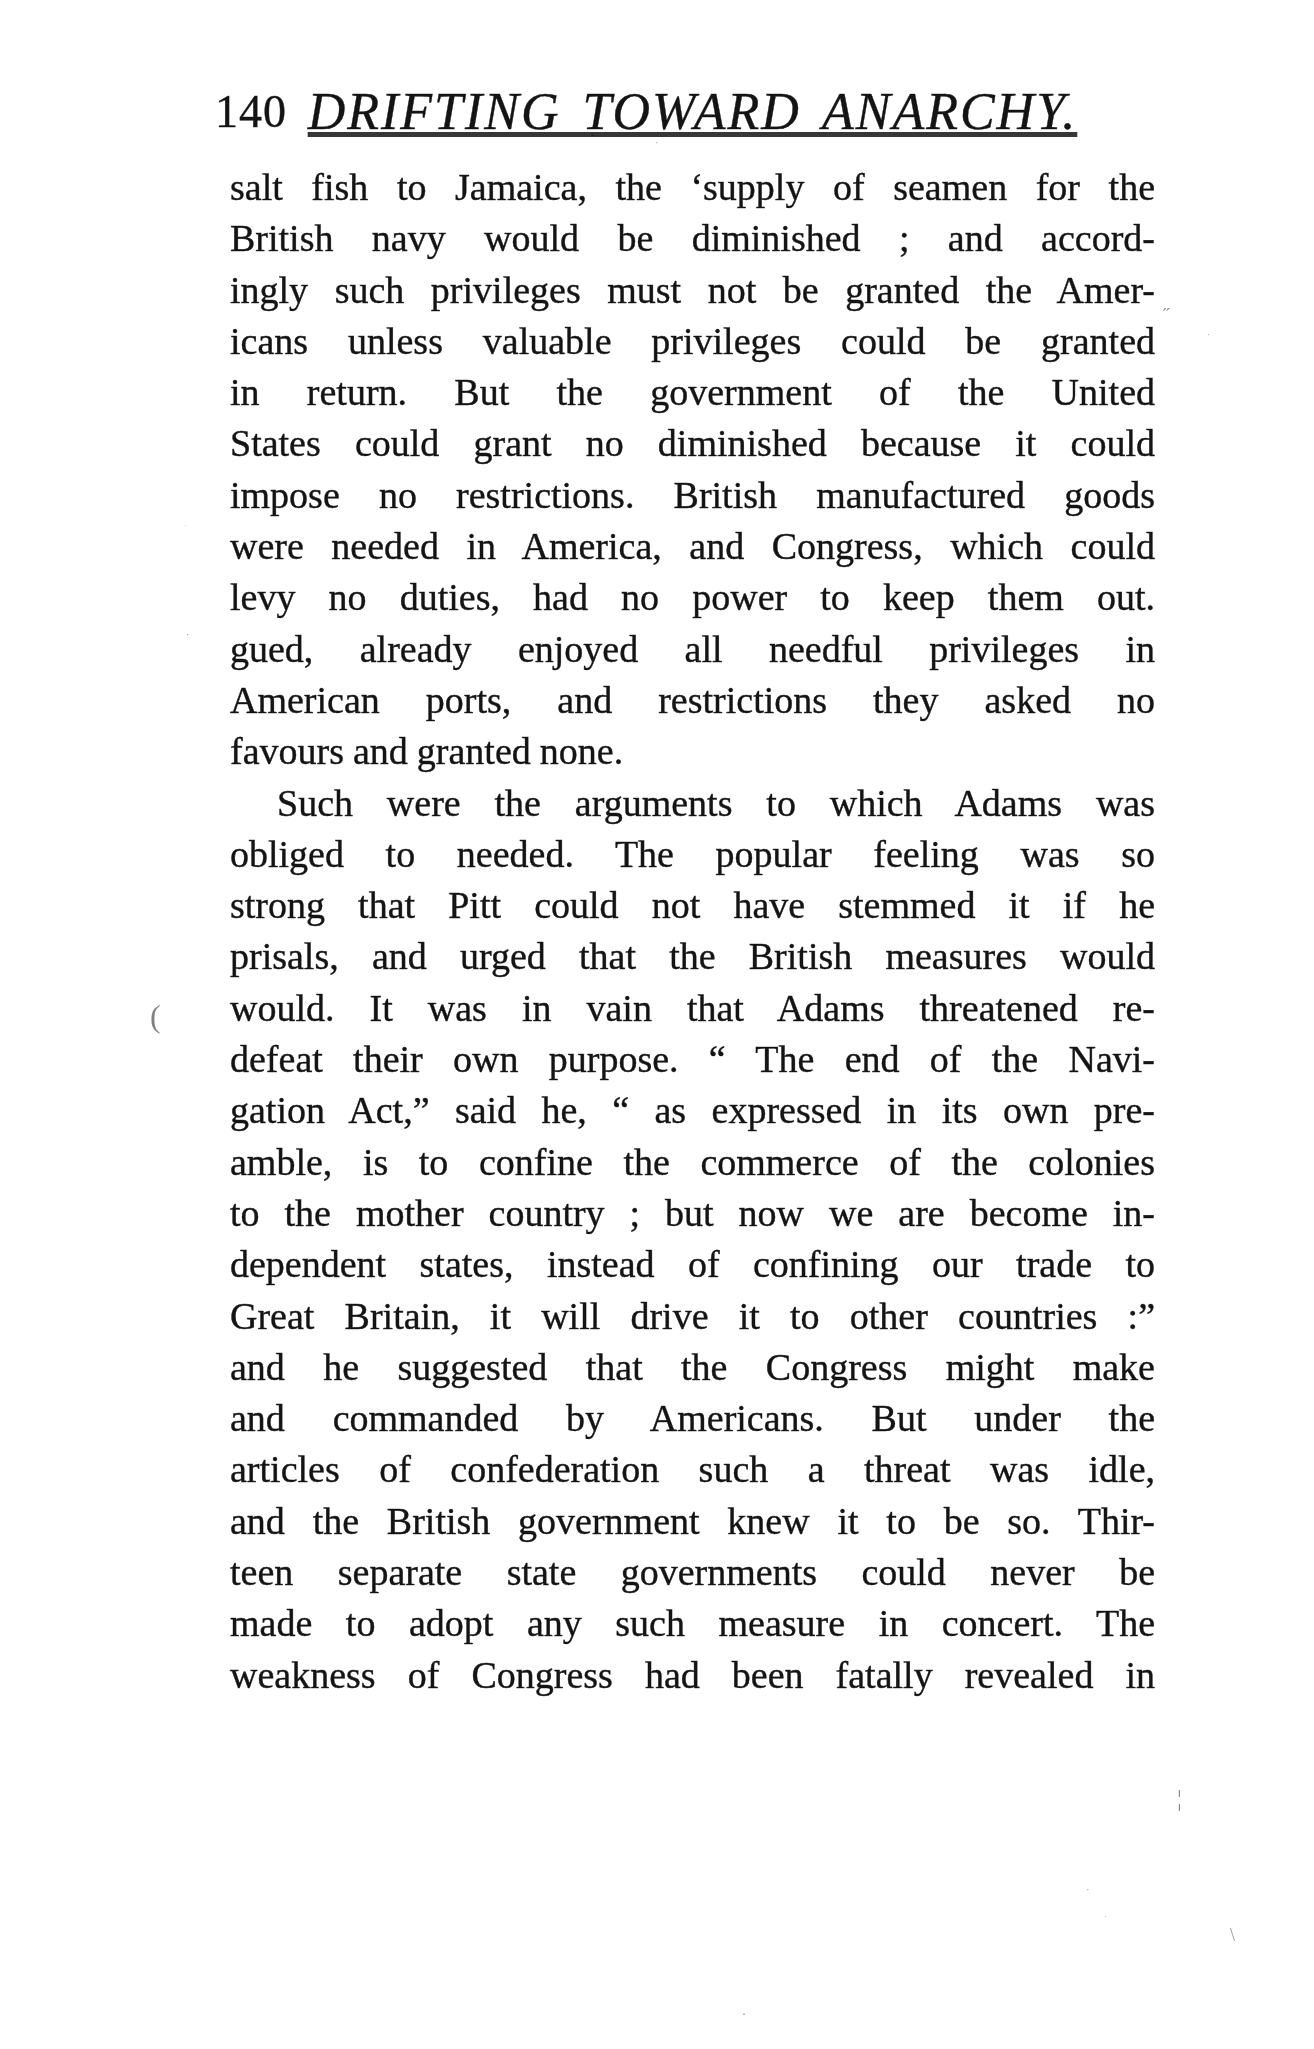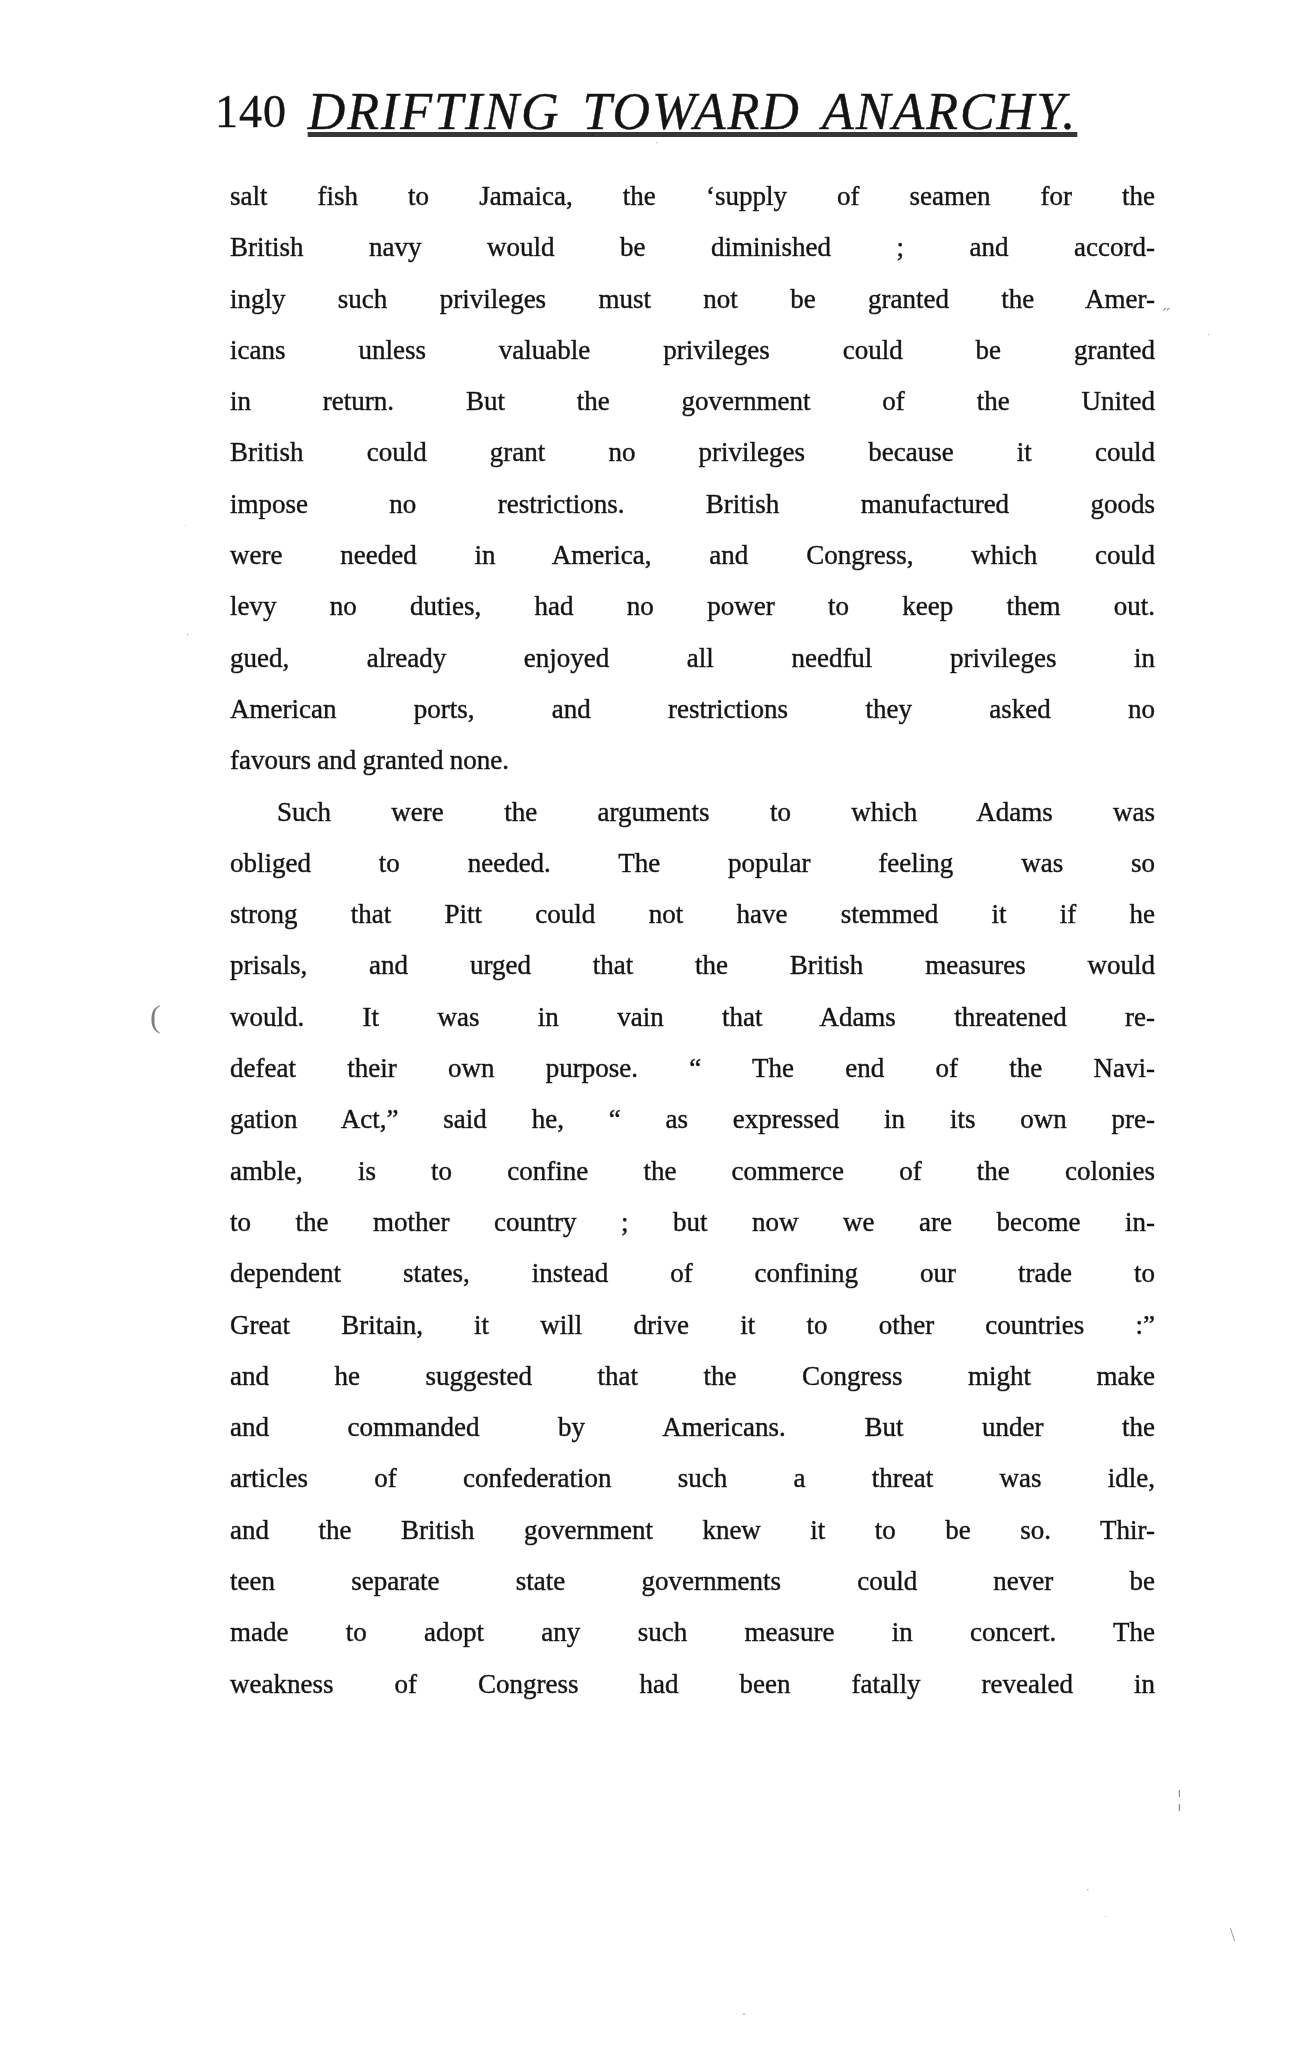--- a/index.html
+++ b/index.html
@@ -20,22 +20,22 @@
   .running-title{
     position:absolute;left:230px;top:84px;width:925px;
     text-align:center;
     font-style:italic;
     font-size:52px;line-height:56px;
     letter-spacing:2px;word-spacing:7px;
     white-space:nowrap;
     text-decoration:underline;
   }
   .body-block{
-    position:absolute;left:230px;top:171px;width:925px;
-    font-size:27px;line-height:51.3px;
+    position:absolute;left:230px;top:162px;width:925px;
+    font-size:38px;line-height:51.3px;
     word-spacing:-0.5px;
   }
   .para{margin:0;padding:0;}
   .line{
     text-align:justify;
     text-align-last:justify;
   }
   .line.short{text-align-last:left;}
   .line.indent{text-indent:47px;}
   .artifact{
@@ -56,21 +56,21 @@
   <div class="running-title">DRIFTING TOWARD ANARCHY.</div>
 
   <div class="body-block">
 
     <div class="para">
       <div class="line">salt fish to Jamaica, the ‘supply of seamen for the</div>
       <div class="line">British navy would be diminished ; and accord-</div>
       <div class="line">ingly such privileges must not be granted the Amer-</div>
       <div class="line">icans unless valuable privileges could be granted</div>
       <div class="line">in return. But the government of the United</div>
-      <div class="line">British could grant no privileges because it could</div>
+      <div class="line">States could grant no diminished because it could</div>
       <div class="line">impose no restrictions. British manufactured goods</div>
       <div class="line">were needed in America, and Congress, which could</div>
       <div class="line">levy no duties, had no power to keep them out.</div>
       <div class="line">gued, already enjoyed all needful privileges in</div>
       <div class="line">American ports, and restrictions they asked no</div>
       <div class="line short">favours and granted none.</div>
     </div>
 
     <div class="para">
       <div class="line indent">Such were the arguments to which Adams was</div>

